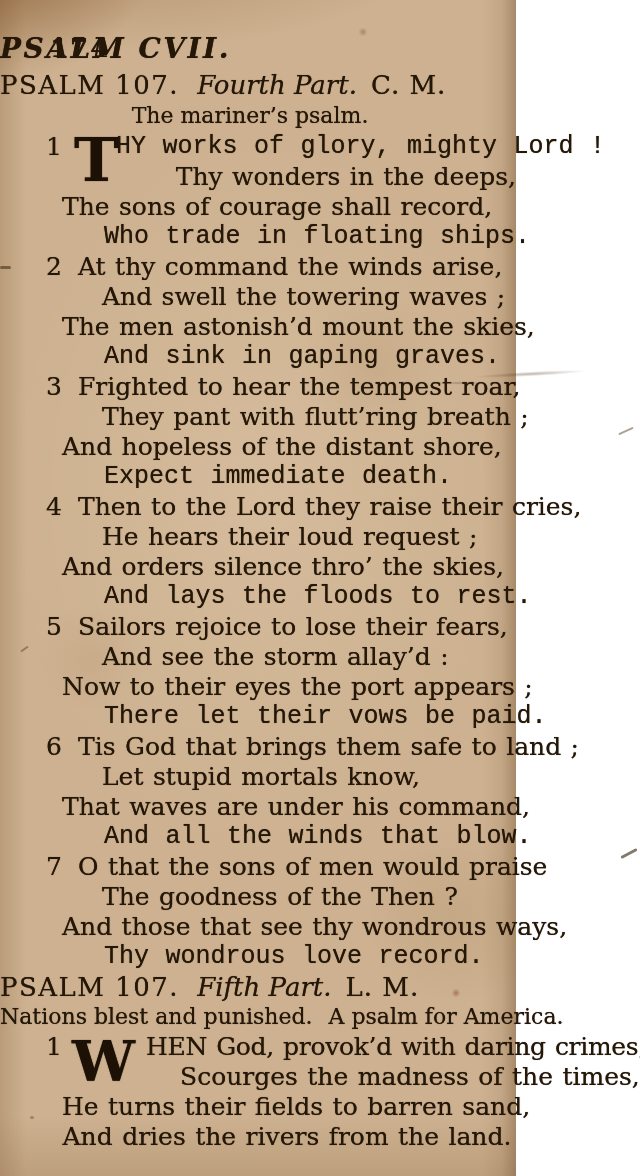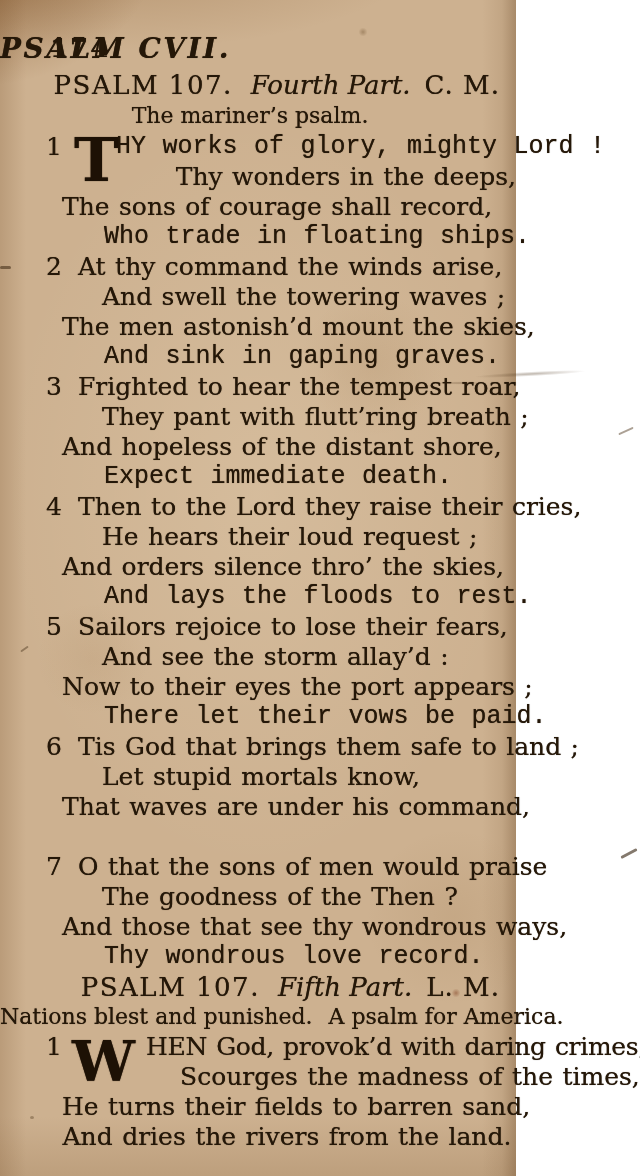--- a/index.html
+++ b/index.html
@@ -30,21 +30,21 @@
   .page-number {
     position:absolute; left:50px; top:1px;
     font-size:26px; letter-spacing:2px; font-weight:bold;
   }
   .running-title {
     text-align:left; padding-right:14px;
     font-size:28px; letter-spacing:2.5px; font-weight:bold;font-style:italic;
   }
 
   
-  .section-heading { height:30px; line-height:30px; text-align:right; padding-right:16px; font-size:26px; white-space:nowrap; }
+  .section-heading { height:30px; line-height:30px; text-align:left; padding-right:16px; font-size:26px; white-space:nowrap; }
   .head-psalm { letter-spacing:1.5px; }
   .head-part { font-style:italic; margin:0 14px 0 18px; }
   .head-meter { letter-spacing:1px; }
 
   .subtitle { height:32px; line-height:32px; text-align:center; padding-right:16px; font-size:22px; white-space:nowrap; }
   .subtitle-2 { height:30px; line-height:30px; }
   .subtitle .gap { display:inline-block; width:16px; }
 
   
   .verse { position:relative; height:120px; font-size:25px; line-height:30px; word-spacing:1.5px; }
@@ -137,20 +137,21 @@
     <div class="vline pl-l2 ink">And see the storm allay’d :</div>
     <div class="vline pl-l3 ink">Now to their eyes the port appears ;</div>
     <div class="vline pl-l4 ink">There let their vows be paid.</div>
   </div>
 
   <div class="verse">
     <span class="vnum ink">6</span>
     <div class="vline pl-l1 ink">Tis God that brings them safe to land ;</div>
     <div class="vline pl-l2 ink">Let stupid mortals know,</div>
     <div class="vline pl-l3 ink">That waves are under his command,</div>
+    <div class="vline pl-l4 ink">And all the winds that blow.</div>
   </div>
 
   <div class="verse">
     <span class="vnum ink">7</span>
     <div class="vline pl-l1 ink">O that the sons of men would praise</div>
     <div class="vline pl-l2 ink">The goodness of the Then ?</div>
     <div class="vline pl-l3 ink">And those that see thy wondrous ways,</div>
     <div class="vline pl-l4 ink">Thy wondrous love record.</div>
   </div>
 

